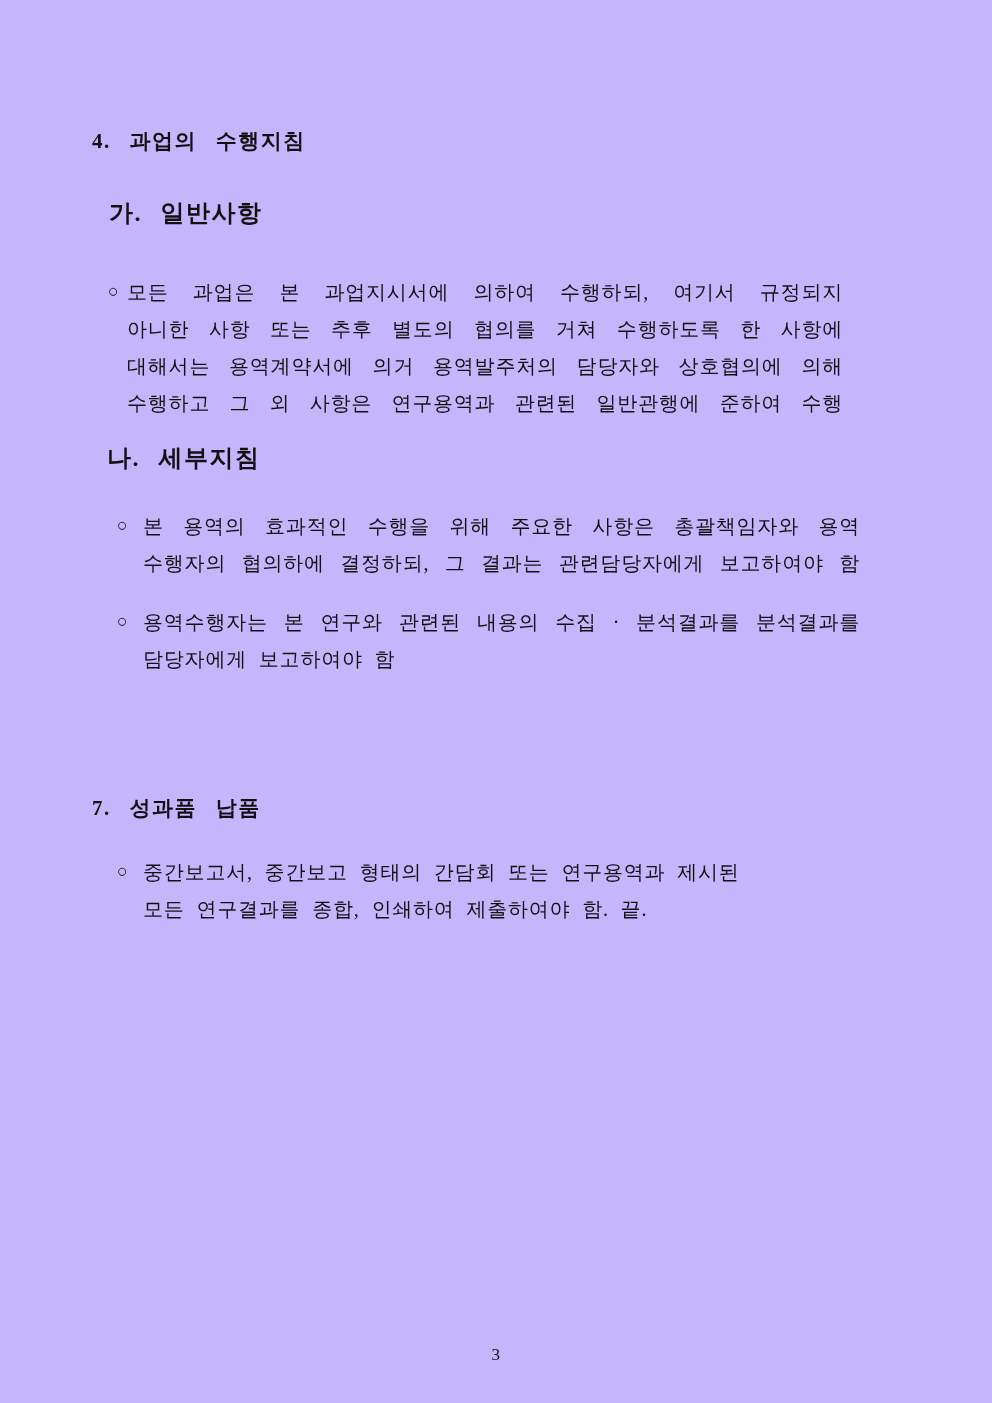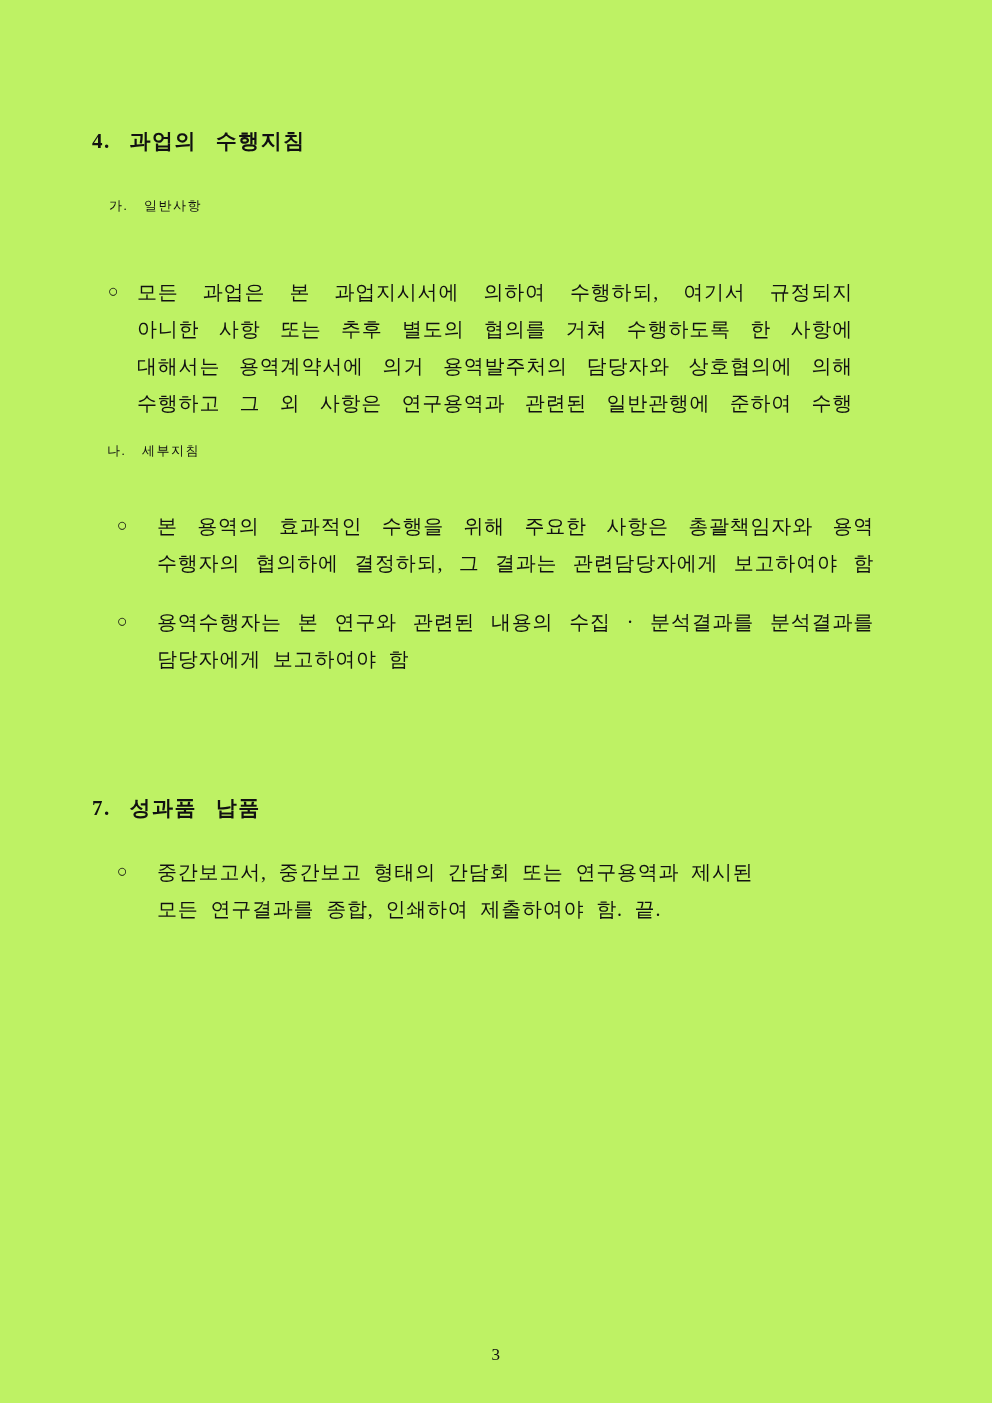--- a/index.html
+++ b/index.html
@@ -9,51 +9,51 @@
     height: 1403px;
     position: relative;
     font-family: "Liberation Serif", "DejaVu Serif", serif;
     color: #111111;
   }
   .page {
     position: absolute;
     left: 0; top: 0;
     width: 992px;
     height: 1403px;
-    background: #bef264;
+    background: #c4b5fd;
     overflow: hidden;
   }
   .h1 {
     position: absolute;
     font-size: 21px;
     font-weight: bold;
     letter-spacing: 1.5px;
     word-spacing: 12px;
     white-space: nowrap;
   }
   .h2 {
     position: absolute;
-    font-size: 13px;
-    font-weight: normal;
+    font-size: 24px;
+    font-weight: bold;
     letter-spacing: 1.5px;
     word-spacing: 11px;
     white-space: nowrap;
   }
   .para { position: absolute; }
   .bullet {
     position: absolute;
     left: 0;
     top: 8px;
     font-size: 18px;
     line-height: 1;
     color: #111111;
   }
   .lines { }
-  .indent-a .lines { margin-left: 29px; width: 716px; }
-  .indent-b .lines { margin-left: 40px; width: 717px; }
+  .indent-a .lines { margin-left: 19px; width: 716px; }
+  .indent-b .lines { margin-left: 26px; width: 717px; }
   .line {
     font-size: 20px;
     line-height: 37px;
     letter-spacing: 0.8px;
     word-spacing: 6px;
   }
   .line.fill {
     text-align: justify;
     text-align-last: justify;
     text-justify: inter-word;

